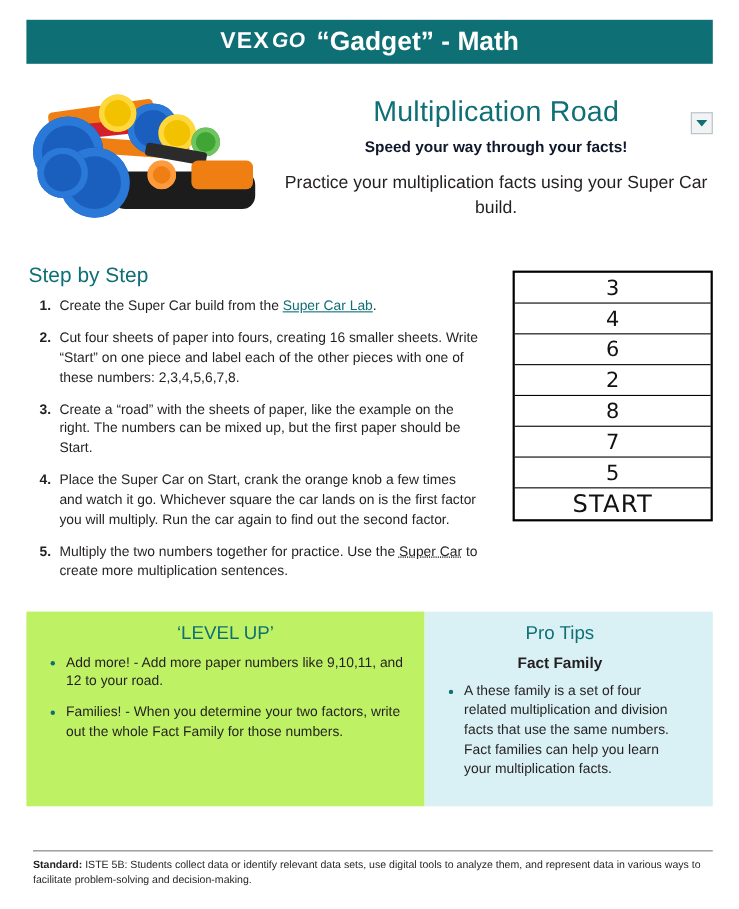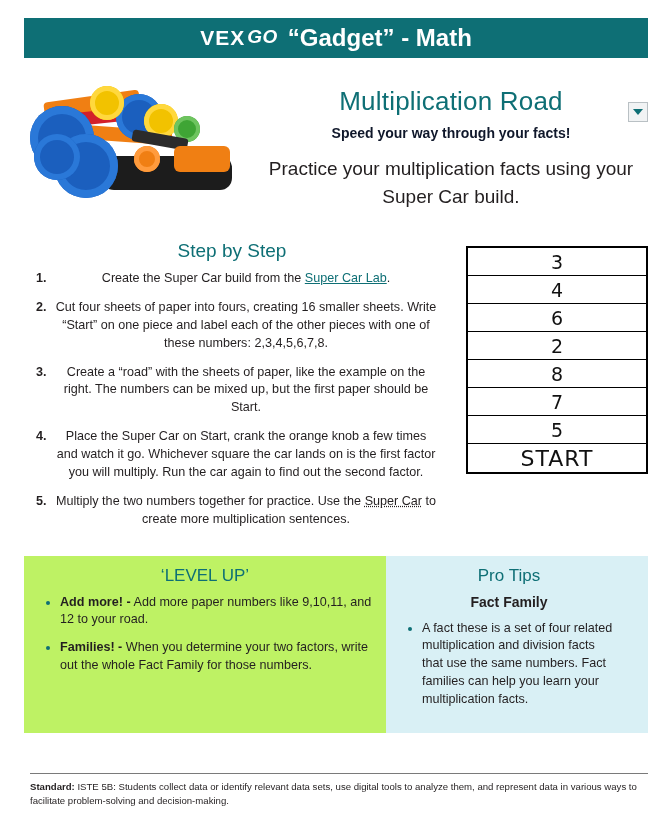--- a/index.html
+++ b/index.html
@@ -26,20 +26,21 @@
     margin: 18px 24px 0 24px;
     height: 40px;
     background: #0e6f75;
     display: flex;
     align-items: center;
     justify-content: center;
     gap: 10px;
   }
   .brand {
     display: flex;
+    align-items: center;
     gap: 2px;
   }
   .brand-vex {
     color: #ffffff;
     font-size: 21px;
     font-weight: bold;
     letter-spacing: 1px;
     font-family: "Liberation Sans", sans-serif;
   }
   .brand-go {
@@ -99,21 +100,21 @@
     margin: 0 0 8px 0;
     letter-spacing: 0.2px;
   }
   .hero-sub {
     font-size: 14px;
     font-weight: bold;
     margin: 0 0 14px 0;
     color: #0f172a;
   }
   .hero-desc {
-    font-size: 19px;
+    font-size: 16px;
     line-height: 1.45;
     margin: 4px;
     color: #231f20;
   }
 
   
   .robot { position: absolute; inset: 0; }
   .r { position: absolute; }
   .wheel-blue-big {
     width: 64px; height: 64px; border-radius: 50%;
@@ -149,21 +150,20 @@
     width: 26px; height: 26px; border-radius: 50%;
     background: #f07f13;
     box-shadow: inset 0 0 0 5px #ff9b3d;
   }
 
   
   .content {
     display: flex;
     margin: 18px 24px 0 24px;
     gap: 28px;
-    text-align: center;
   }
   .steps-col { flex: 1 1 auto; min-width: 0; }
   .road-col { flex: 0 0 182px; padding-top: 6px;}
   .section-title {
     color: #0e6f75;
     font-size: 19px;
     margin: 0 0 8px 2px;
     font-weight: normal;
   }
   ol.steps {
@@ -236,21 +236,21 @@
     font-weight: bold;
     margin: 0 0 10px 0;
   }
   ul.bullets {
     margin: 0; padding-left: 22px;
     font-size: 12.6px;
     line-height: 1.42;
   }
   ul.bullets li { margin-bottom: 10px; }
   ul.bullets li::marker { color: #0e6f75; }
-  .b { font-weight: bold; }
+  .b { font-weight: normal; }
 
   
   .footer {
     position: absolute;
     left: 30px; right: 24px;
     bottom: 36px;
     border-top: 1.5px solid #7a7a7a;
     padding-top: 6px;
     font-size: 9.6px;
     line-height: 1.45;
@@ -347,21 +347,21 @@
         <li>
           <span class="b">Families! -</span><span>  When you determine your two factors, write out the whole Fact Family for those numbers.</span>
         </li>
       </ul>
     </div>
     <div class="panel-pro">
       <h3 class="panel-head">Pro Tips</h3>
       <p class="panel-sub">Fact Family</p>
       <ul class="bullets">
         <li>
-          <span>A fact these is a set of four related multiplication and division facts that use the same numbers. Fact families can help you learn your multiplication facts.</span>
+          <span>A these family is a set of four related multiplication and division facts that use the same numbers. Fact families can help you learn your multiplication facts.</span>
         </li>
       </ul>
     </div>
   </div>
 
   <div class="footer">
     <span class="b">Standard:</span><span> ISTE 5B: Students collect data or identify relevant data sets, use digital tools to analyze them, and represent data in various ways to facilitate problem-solving and decision-making.</span>
   </div>
 
 </div>

